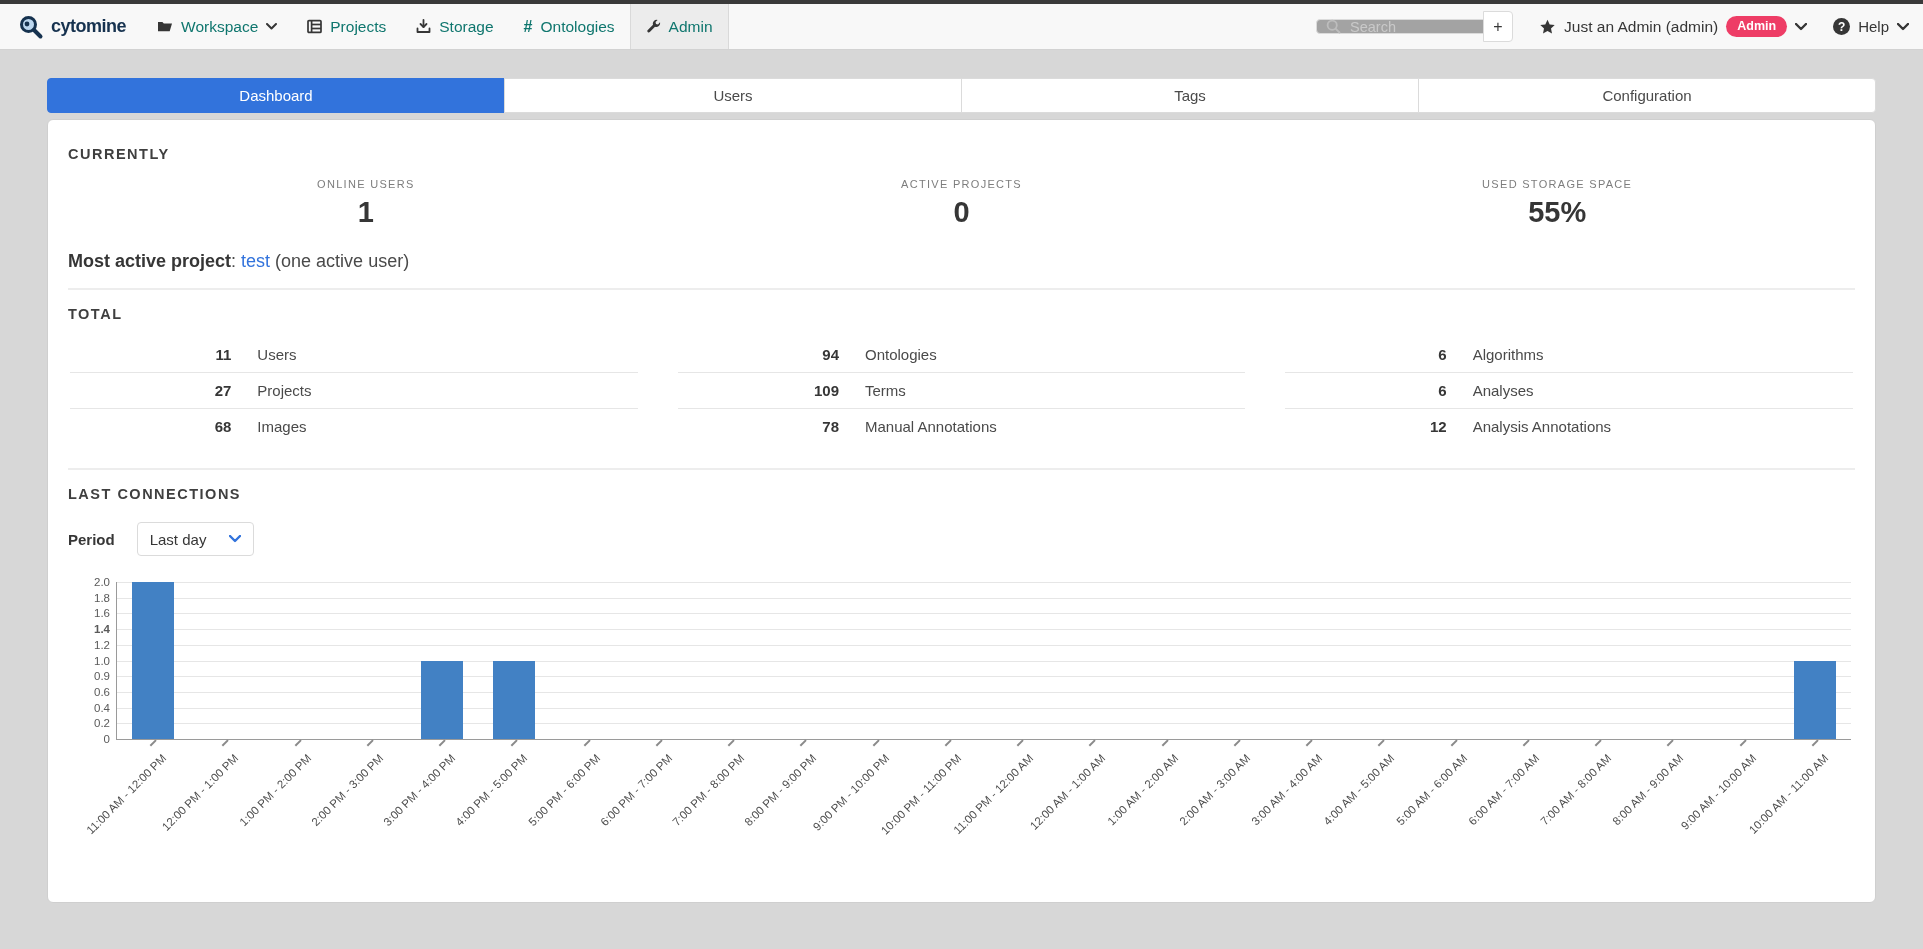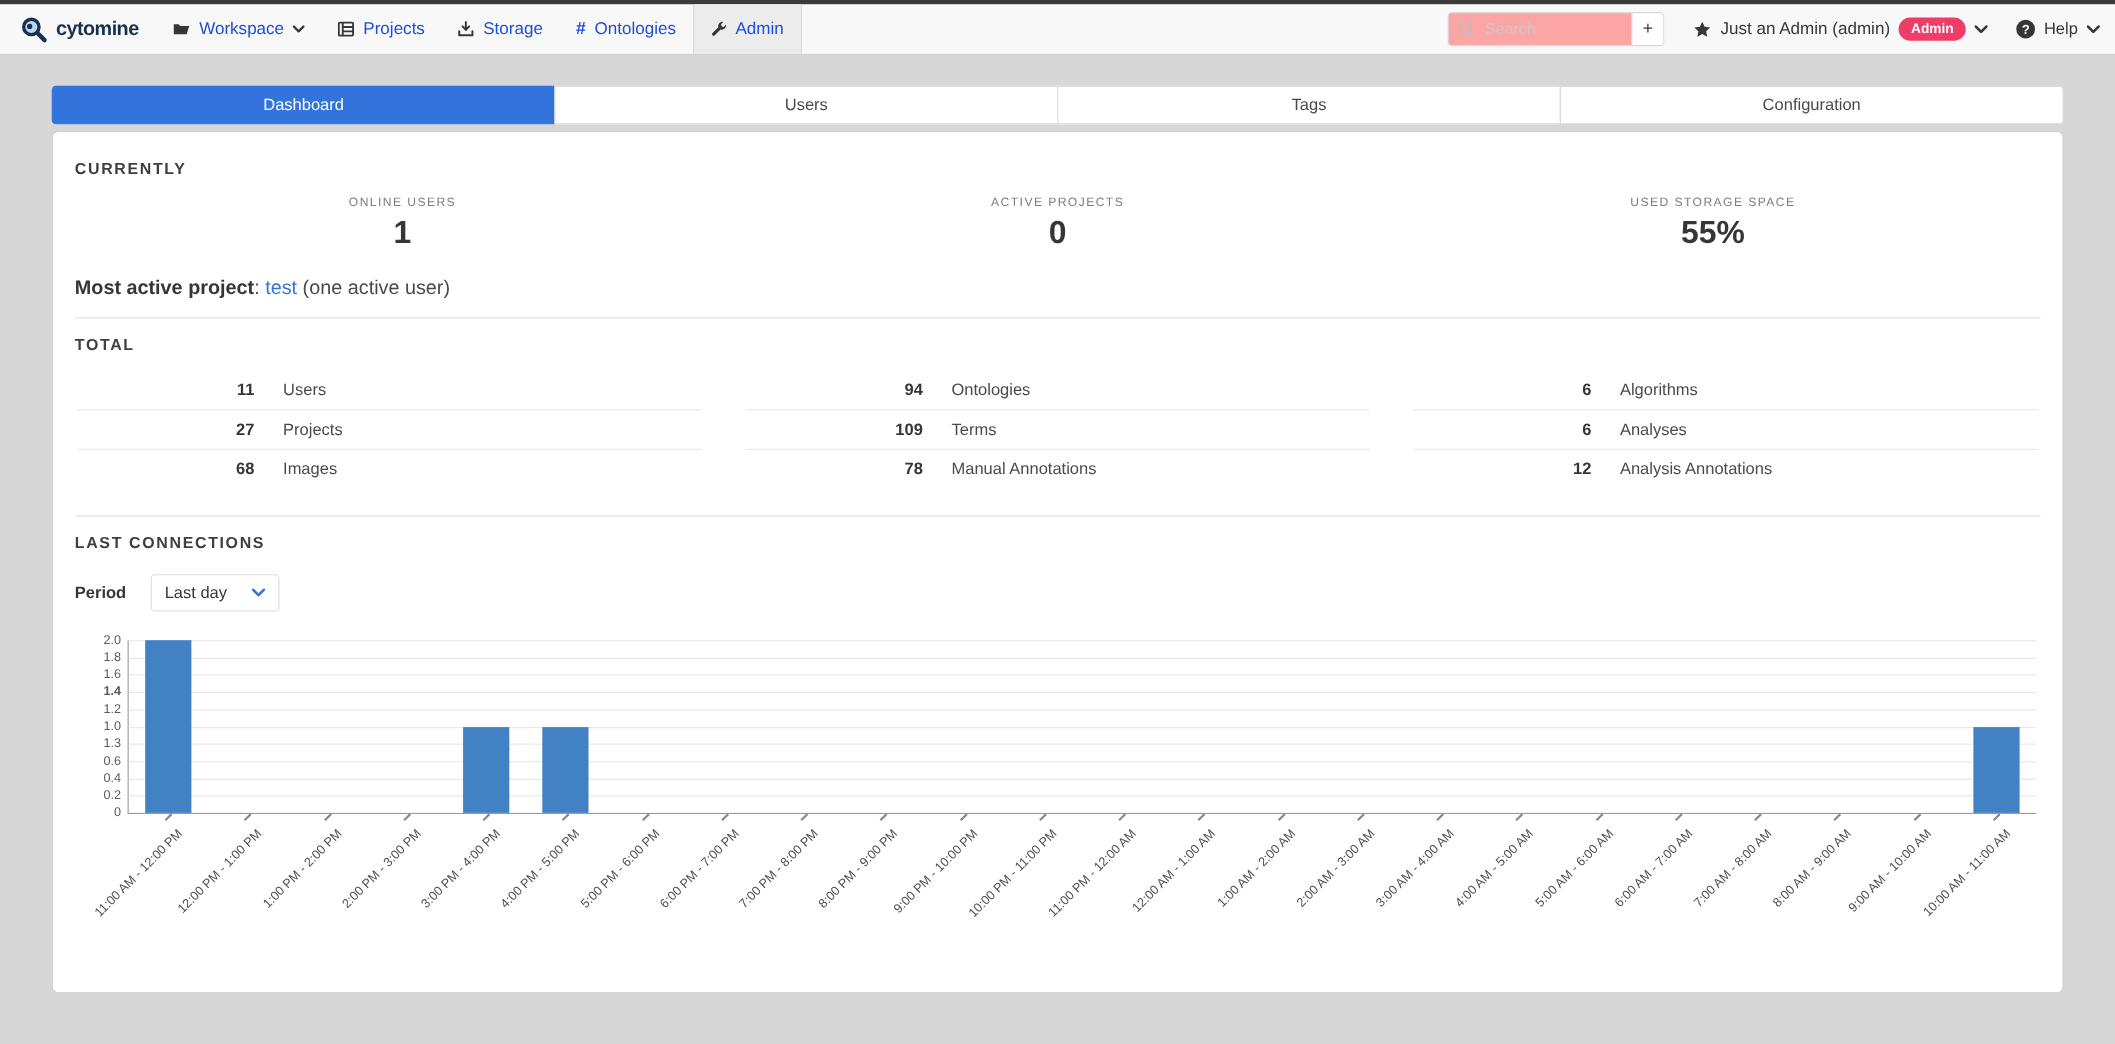--- a/index.html
+++ b/index.html
@@ -14,30 +14,30 @@
   
   .navbar {
     height:46px; background:#f8f8f8; border-bottom:1px solid #d2d2d2;
     display:flex; align-items:stretch; padding-left:10px;
   }
   .nav-left { display:flex; align-items:stretch; }
   .brand { display:flex; align-items:center; gap:7px; padding:0 16px 0 8px;text-align:right; }
   .brand-text { font-weight:bold; font-size:18px; color:#16324f; letter-spacing:-0.5px; }
   .nav-item {
     display:flex; align-items:center; gap:8px; padding:0 15px;
-    color:#1d4ed8; cursor:pointer; font-size:15.5px;
+    color:#0f766e; cursor:pointer; font-size:15.5px;
   }
   .nav-item.active { background:#ececec; border-left:1px solid #d9d9d9; border-right:1px solid #d9d9d9; }
   .icon { display:inline-flex; align-items:center; justify-content:center; }
   .hash-glyph { font-weight:bold; font-size:16px; line-height:1; }
   .nav-right { margin-left:auto; display:flex; align-items:center; gap:26px; padding-right:14px; }
   .search-group { display:flex; align-items:center; }
   .search-box {
-    display:flex; align-items:center; gap:7px; background:#fca5a5;
-    border:1px solid #dbdbdb; border-radius:4px 0 0 4px; height:31px; width:168px; padding:0 9px;
+    display:flex; align-items:center; gap:7px; background:#a3a3a3;
+    border:1px solid #dbdbdb; border-radius:4px 0 0 4px; height:15px; width:168px; padding:0 9px;
   }
   .search-box input {
     border:none; outline:none; width:120px; font-size:14.5px;
     font-family:"Liberation Sans", sans-serif; color:#363636; background:transparent;
   }
   .search-box input::placeholder { color:#c9c9c9; }
   .add-btn {
     height:31px; width:30px; margin-left:-1px; background:#fff; border:1px solid #dbdbdb;
     border-radius:0 4px 4px 0; font-size:16px; color:#363636; display:flex;
     align-items:center; justify-content:center; cursor:pointer;
@@ -315,21 +315,21 @@
         <div class="ylabel" style="top: 10%;">1.8</div>
         <div class="gridline" style="top: 20%;"></div>
         <div class="ylabel" style="top: 20%;">1.6</div>
         <div class="gridline" style="top: 30%;"></div>
         <div class="ylabel" style="top: 30%; font-weight: bold;">1.4</div>
         <div class="gridline" style="top: 40%;"></div>
         <div class="ylabel" style="top: 40%;">1.2</div>
         <div class="gridline" style="top: 50%;"></div>
         <div class="ylabel" style="top: 50%; margin-left: 26px;">1.0</div>
         <div class="gridline" style="top: 60%;"></div>
-        <div class="ylabel" style="top: 60%;">1.3</div>
+        <div class="ylabel" style="top: 60%;">0.9</div>
         <div class="gridline" style="top: 70%;"></div>
         <div class="ylabel" style="top: 70%;">0.6</div>
         <div class="gridline" style="top: 80%;"></div>
         <div class="ylabel" style="top: 80%;">0.4</div>
         <div class="gridline" style="top: 90%;"></div>
         <div class="ylabel" style="top: 90%;">0.2</div>
         <div class="ylabel" style="top: 100%;">0</div>
         <div class="bar" style="left: calc(2.08333% - 21px); width: 42px; height: 100%; background: rgb(66, 129, 196);"></div>
         <div class="xtick" style="left: 2.08333%;"></div>
         <div class="xlabel" style="left: calc(2.08333% + 7px);">11:00 AM - 12:00 PM</div>

